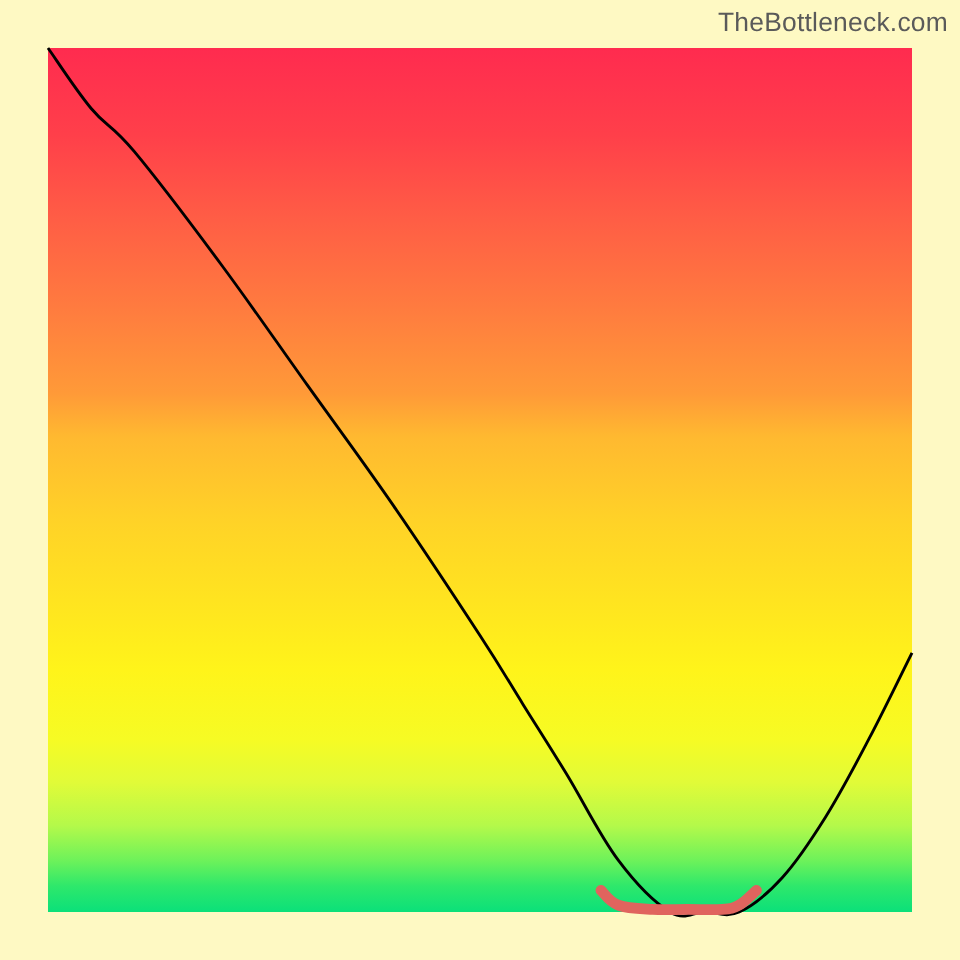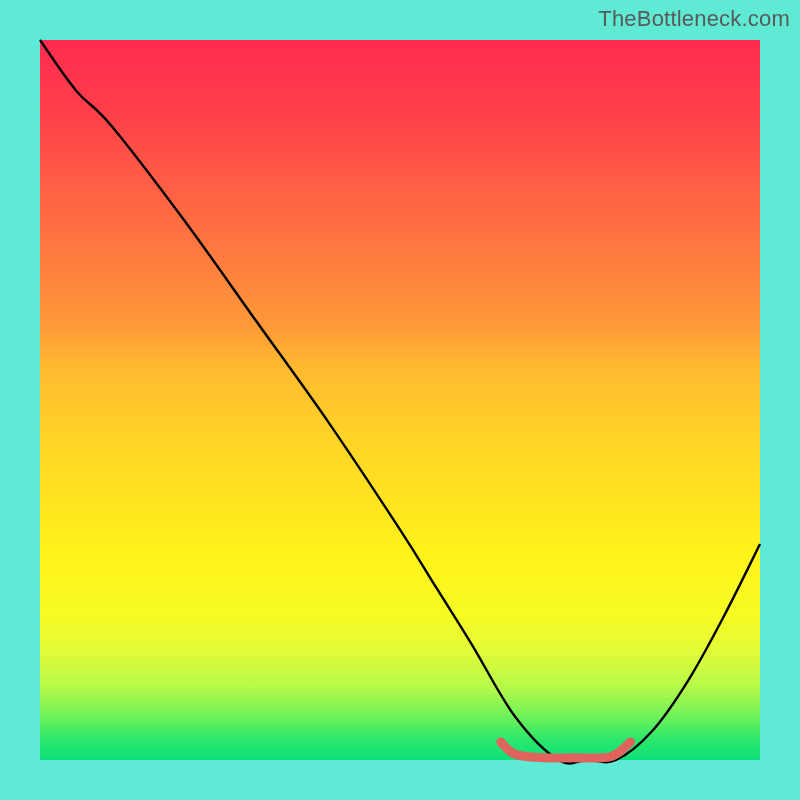--- a/index.html
+++ b/index.html
@@ -8,21 +8,21 @@
     width: 800px;
     height: 800px;
     background: #000;
     overflow: hidden;
     font-family: Arial, Helvetica, sans-serif;
   }
   .frame {
     position: relative;
     width: 800px;
     height: 800px;
-    background: #5eead4;
+    background: #fef9c3;
   }
   .watermark {
     position: absolute;
     top: 6px;
     right: 10px;
     color: #5a5a5a;
     font-size: 22px;
     font-weight: 500;
     letter-spacing: 0.2px;
   }

